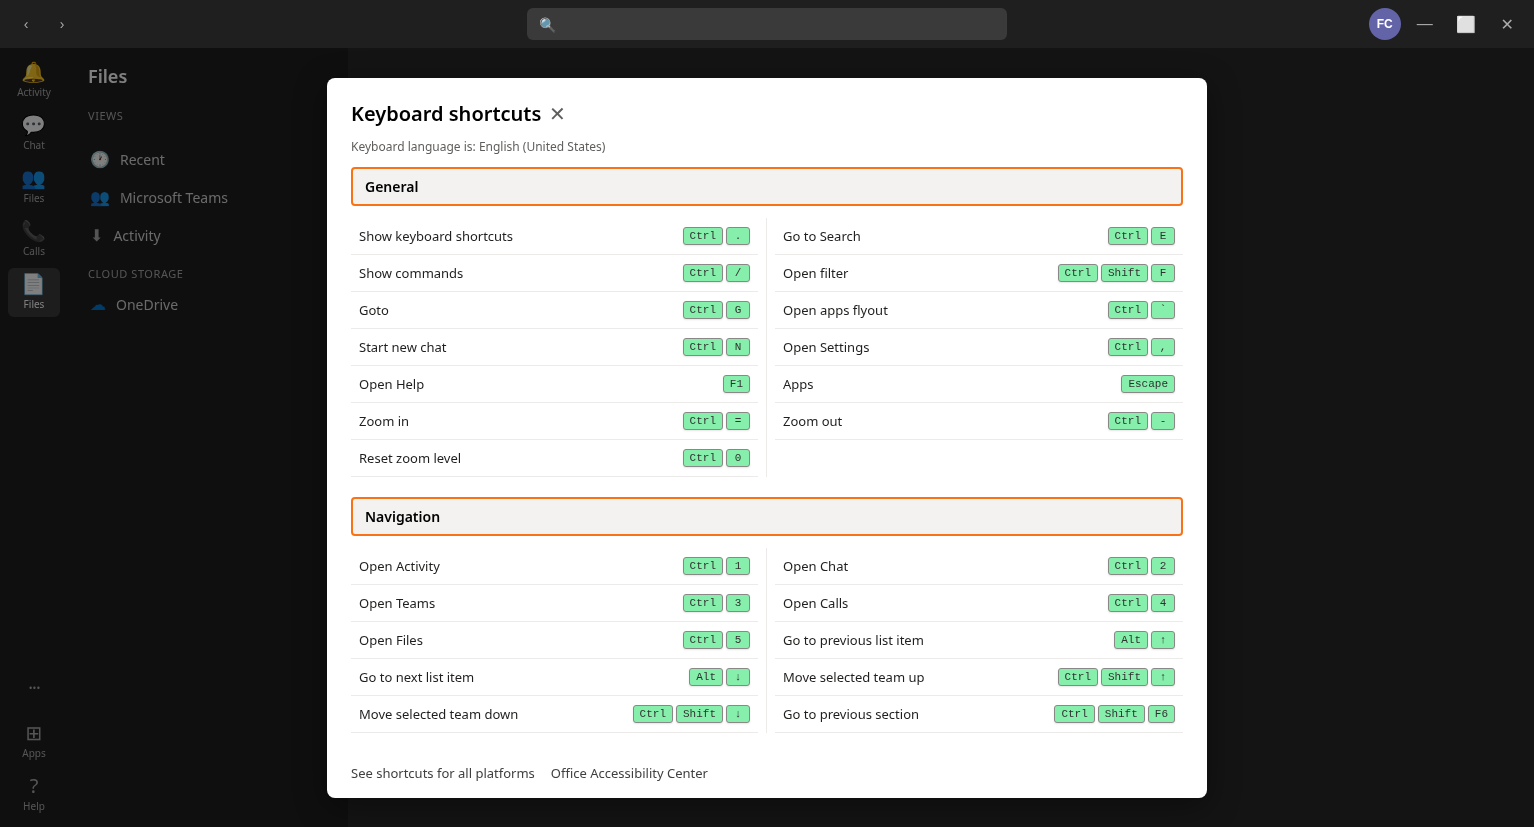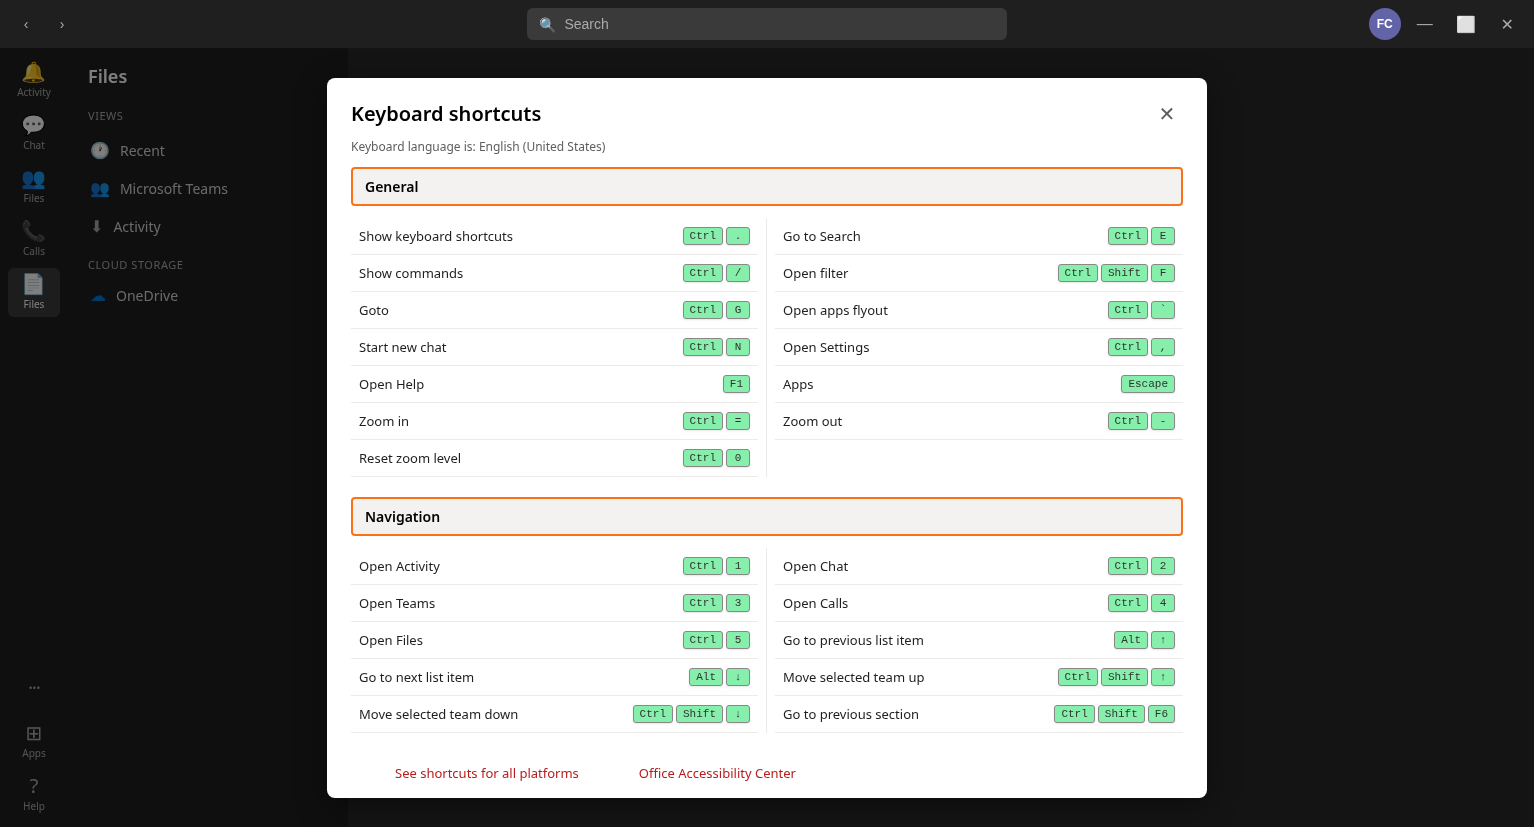--- a/index.html
+++ b/index.html
@@ -143,21 +143,21 @@
       color: #fff;
       margin-bottom: 16px;
       padding-left: 8px;
     }
     .views-label {
       font-size: 11px;
       color: #ababab;
       text-transform: uppercase;
       letter-spacing: 0.05em;
       padding: 4px 8px;
-      margin-bottom: 4px;
+      margin-bottom: 13px;
     }
     .nav-item {
       display: flex;
       align-items: center;
       gap: 10px;
       padding: 8px 10px;
       border-radius: 6px;
       cursor: pointer;
       color: #d4d4d4;
       font-size: 14px;
@@ -192,21 +192,20 @@
       width: 880px;
       max-height: 720px;
       display: flex;
       flex-direction: column;
       box-shadow: 0 8px 32px rgba(0,0,0,0.4);
       position: relative;
     }
     .modal-header {
       display: flex;
       align-items: center;
-      justify-content: space-between;
       padding: 20px 24px 8px;
     }
     .modal-title {
       font-size: 20px;
       font-weight: 600;
       color: #000;
     }
     .modal-close {
       background: transparent;
       border: none;
@@ -284,38 +283,36 @@
       padding-left: 8px;
     }
 
     
     .modal-footer {
       padding: 8px 24px 16px;
       display: flex;
       gap: 16px;
     }
     .modal-link {
-      color: #b91c1c;
+      color: #404040;
       font-size: 13px;
       text-decoration: none;
       cursor: pointer;
-      margin-left: 44px;
     }
   </style>
 </head>
 <body>
 
 <div class="title-bar">
   <div class="title-bar-left">
     <button class="nav-btn">‹</button>
     <button class="nav-btn">›</button>
   </div>
   <div class="search-bar">
     <span style="color:#ababab;font-size:14px;">🔍</span>
-    <input type="text" placeholder="Search" style="">
   </div>
   <div class="title-bar-right">
     <button class="avatar-btn">FC</button>
     <button class="wm-btn">—</button>
     <button class="wm-btn">⬜</button>
     <button class="wm-btn close-btn">✕</button>
   </div>
 </div>
 
 <div class="app-layout">

